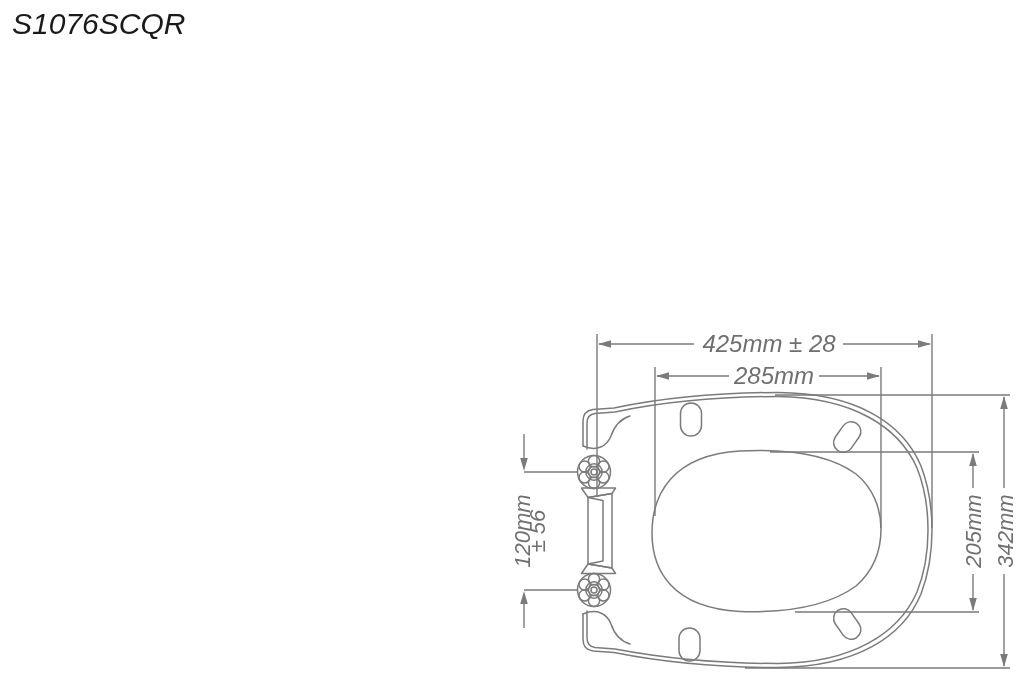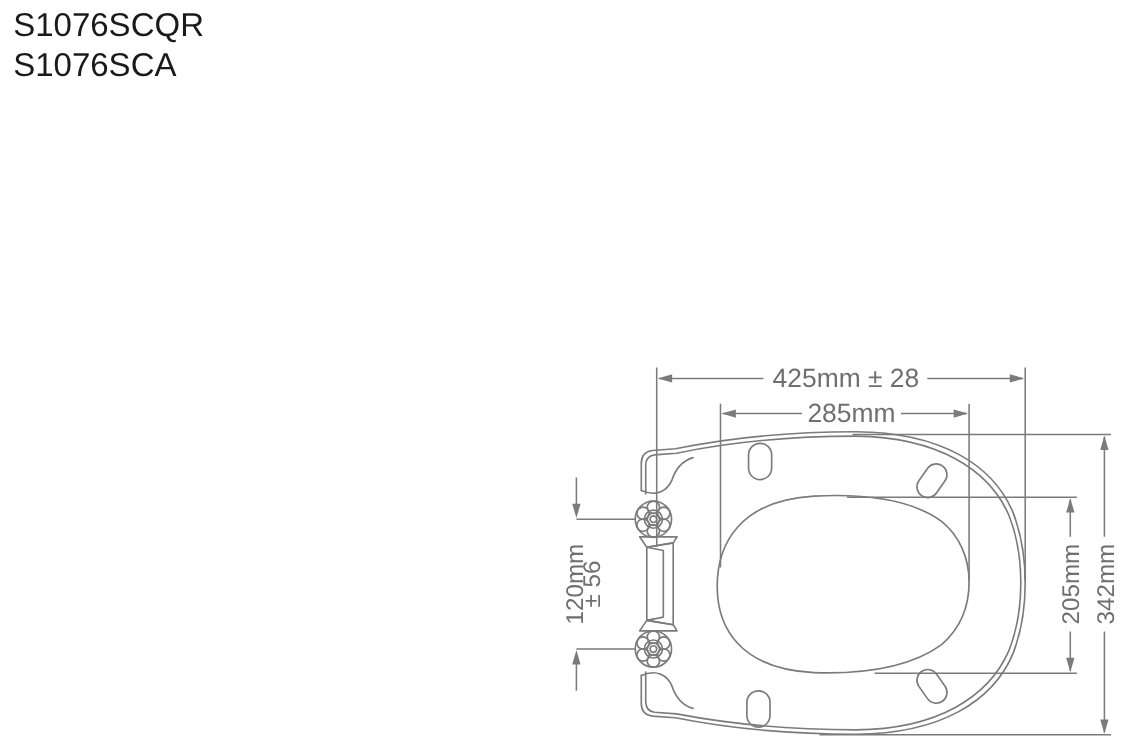--- a/index.html
+++ b/index.html
@@ -1,33 +1,32 @@
 <!DOCTYPE html>
 <html><head>
 <meta charset="utf-8">
 <style>
   html,body{margin:0;padding:0;background:#ffffff;}
   .stage{position:relative;width:1024px;height:680px;background:#ffffff;overflow:hidden;
-         font-family:"Liberation Sans",sans-serif;}
+         font-family:"Liberation Sans",sans-serif;font-style:italic;}
   .codes{position:absolute;left:12px;top:6px;font-size:30px;line-height:36px;
          letter-spacing:0px;color:#1a1a1a;font-weight:400;}
   .codes div{white-space:nowrap;}
   svg.diagram{position:absolute;left:0;top:0;}
   text{font-family:"Liberation Sans",sans-serif;}
   .dim-h{font-size:24px;}
   .dim-v{font-size:22px;}
 </style>
 </head>
 <body>
 
 <div class="stage">
 
   <div class="codes">
     <div>S1076SCQR</div>
-    <div>S1076SCA</div>
   </div>
 
   <svg class="diagram" width="1024" height="680" viewBox="0 0 1024 680">
 
     <g fill="none" stroke-width="1.5" stroke-linecap="round" stroke-linejoin="round" stroke="#7b7b7b">
 
       <path d="M 583,446 L 583,421 Q 583,411 593,409.5 L 614,408
            C 672,396 726,392.5 778,392.5
            C 856,393 903,423 921,466
            C 929,487 932,508 932,530

